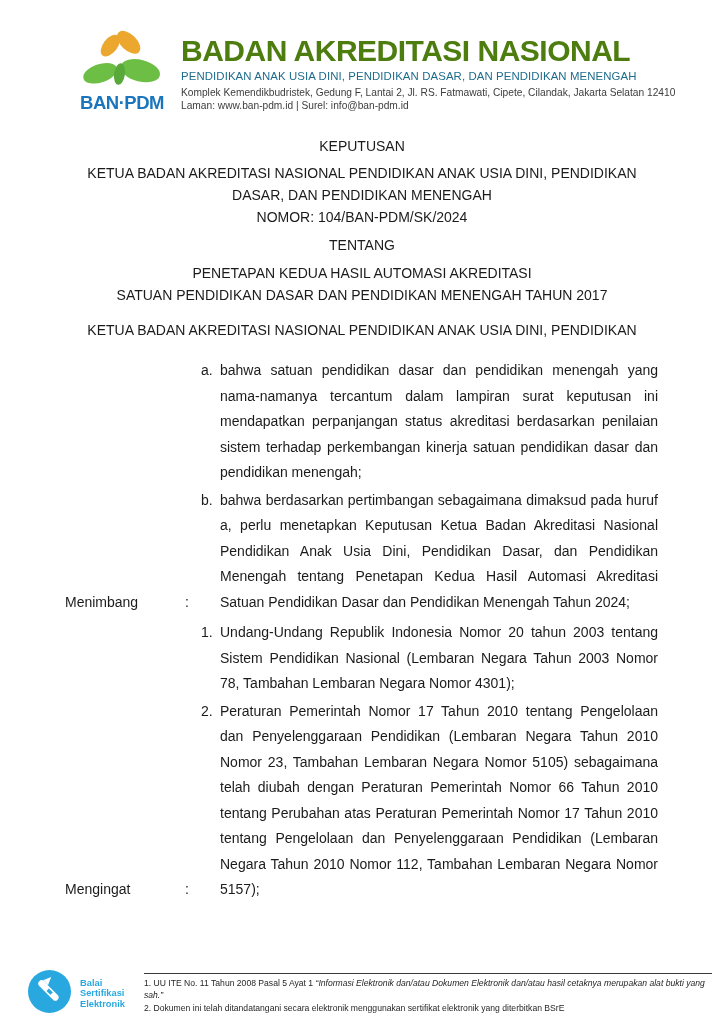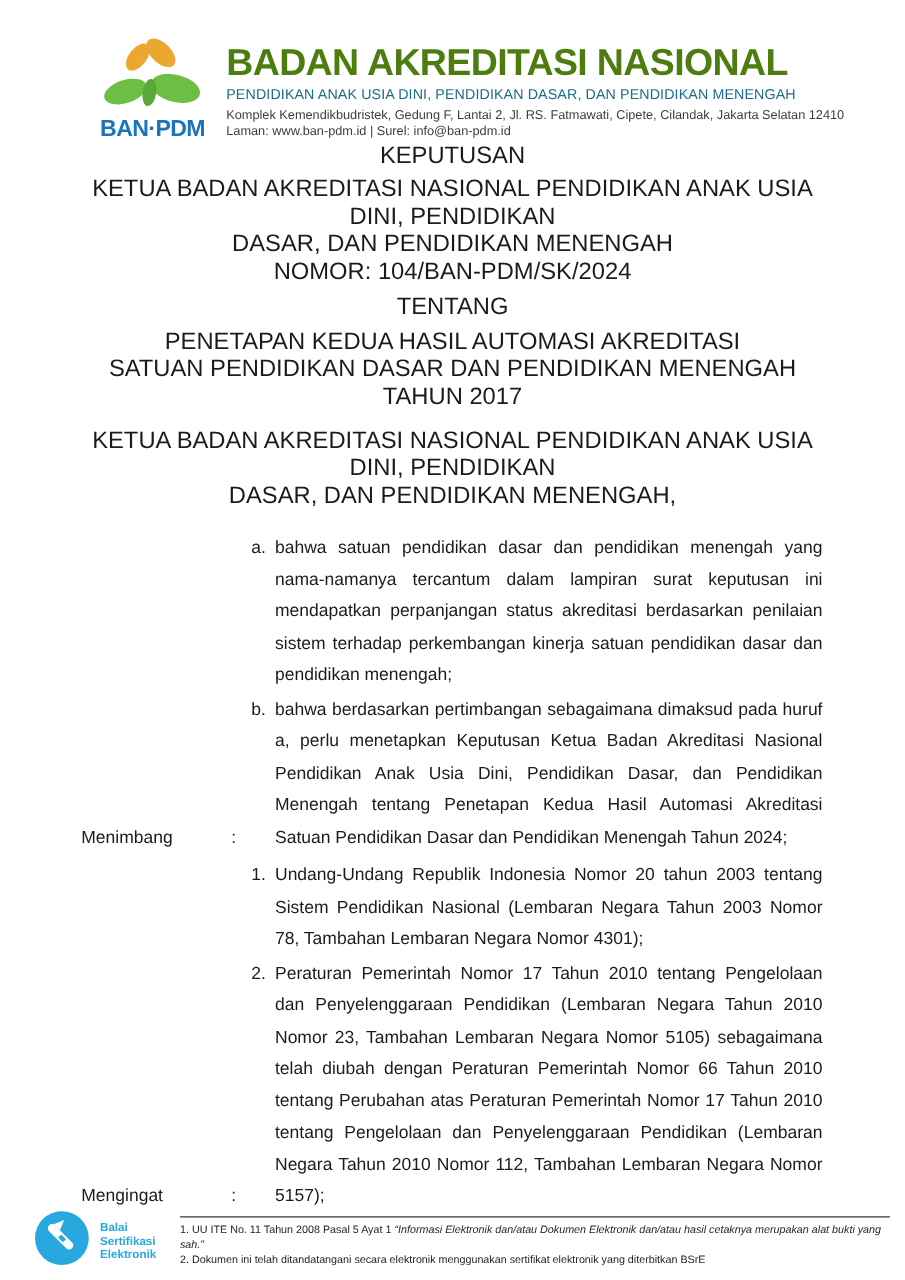--- a/index.html
+++ b/index.html
@@ -53,22 +53,23 @@
     font-size: 10.2px;
     color: #3d3d3d;
     line-height: 12.5px;
     margin-top: 5px;
     white-space: nowrap;
   }
 
   
   .title-block {
     text-align: center;
-    font-size: 19px;
+    font-size: 14px;
     line-height: 22px;
+    margin-top: 21px;
     padding: 0 60px;
   }
   .tb-gap-sm { margin-top: 5px; }
   .tb-gap-md { margin-top: 6px; }
   .tb-gap-lg { margin-top: 13px; }
 
   
   .body-area { margin-top: 17px; padding: 0 66px 0 65px; font-size: 14px; line-height: 25.5px; }
   .section { display: flex; align-items: flex-end; }
   .section + .section { margin-top: 5px; }
@@ -140,21 +141,20 @@
 
   <div class="title-block">
     <div>KEPUTUSAN</div>
     <div class="tb-gap-sm">KETUA BADAN AKREDITASI NASIONAL PENDIDIKAN ANAK USIA DINI, PENDIDIKAN</div>
     <div>DASAR, DAN PENDIDIKAN MENENGAH</div>
     <div>NOMOR: 104/BAN-PDM/SK/2024</div>
     <div class="tb-gap-md">TENTANG</div>
     <div class="tb-gap-md">PENETAPAN KEDUA HASIL AUTOMASI AKREDITASI</div>
     <div>SATUAN PENDIDIKAN DASAR DAN PENDIDIKAN MENENGAH TAHUN 2017</div>
     <div class="tb-gap-lg">KETUA BADAN AKREDITASI NASIONAL PENDIDIKAN ANAK USIA DINI, PENDIDIKAN</div>
-    <div>DASAR, DAN PENDIDIKAN MENENGAH,</div>
   </div>
 
   <div class="body-area">
 
     <div class="section">
       <div class="sec-label">Menimbang</div>
       <div class="sec-colon">:</div>
       <div class="sec-items">
         <div class="item">
           <div class="item-marker">a.</div>

